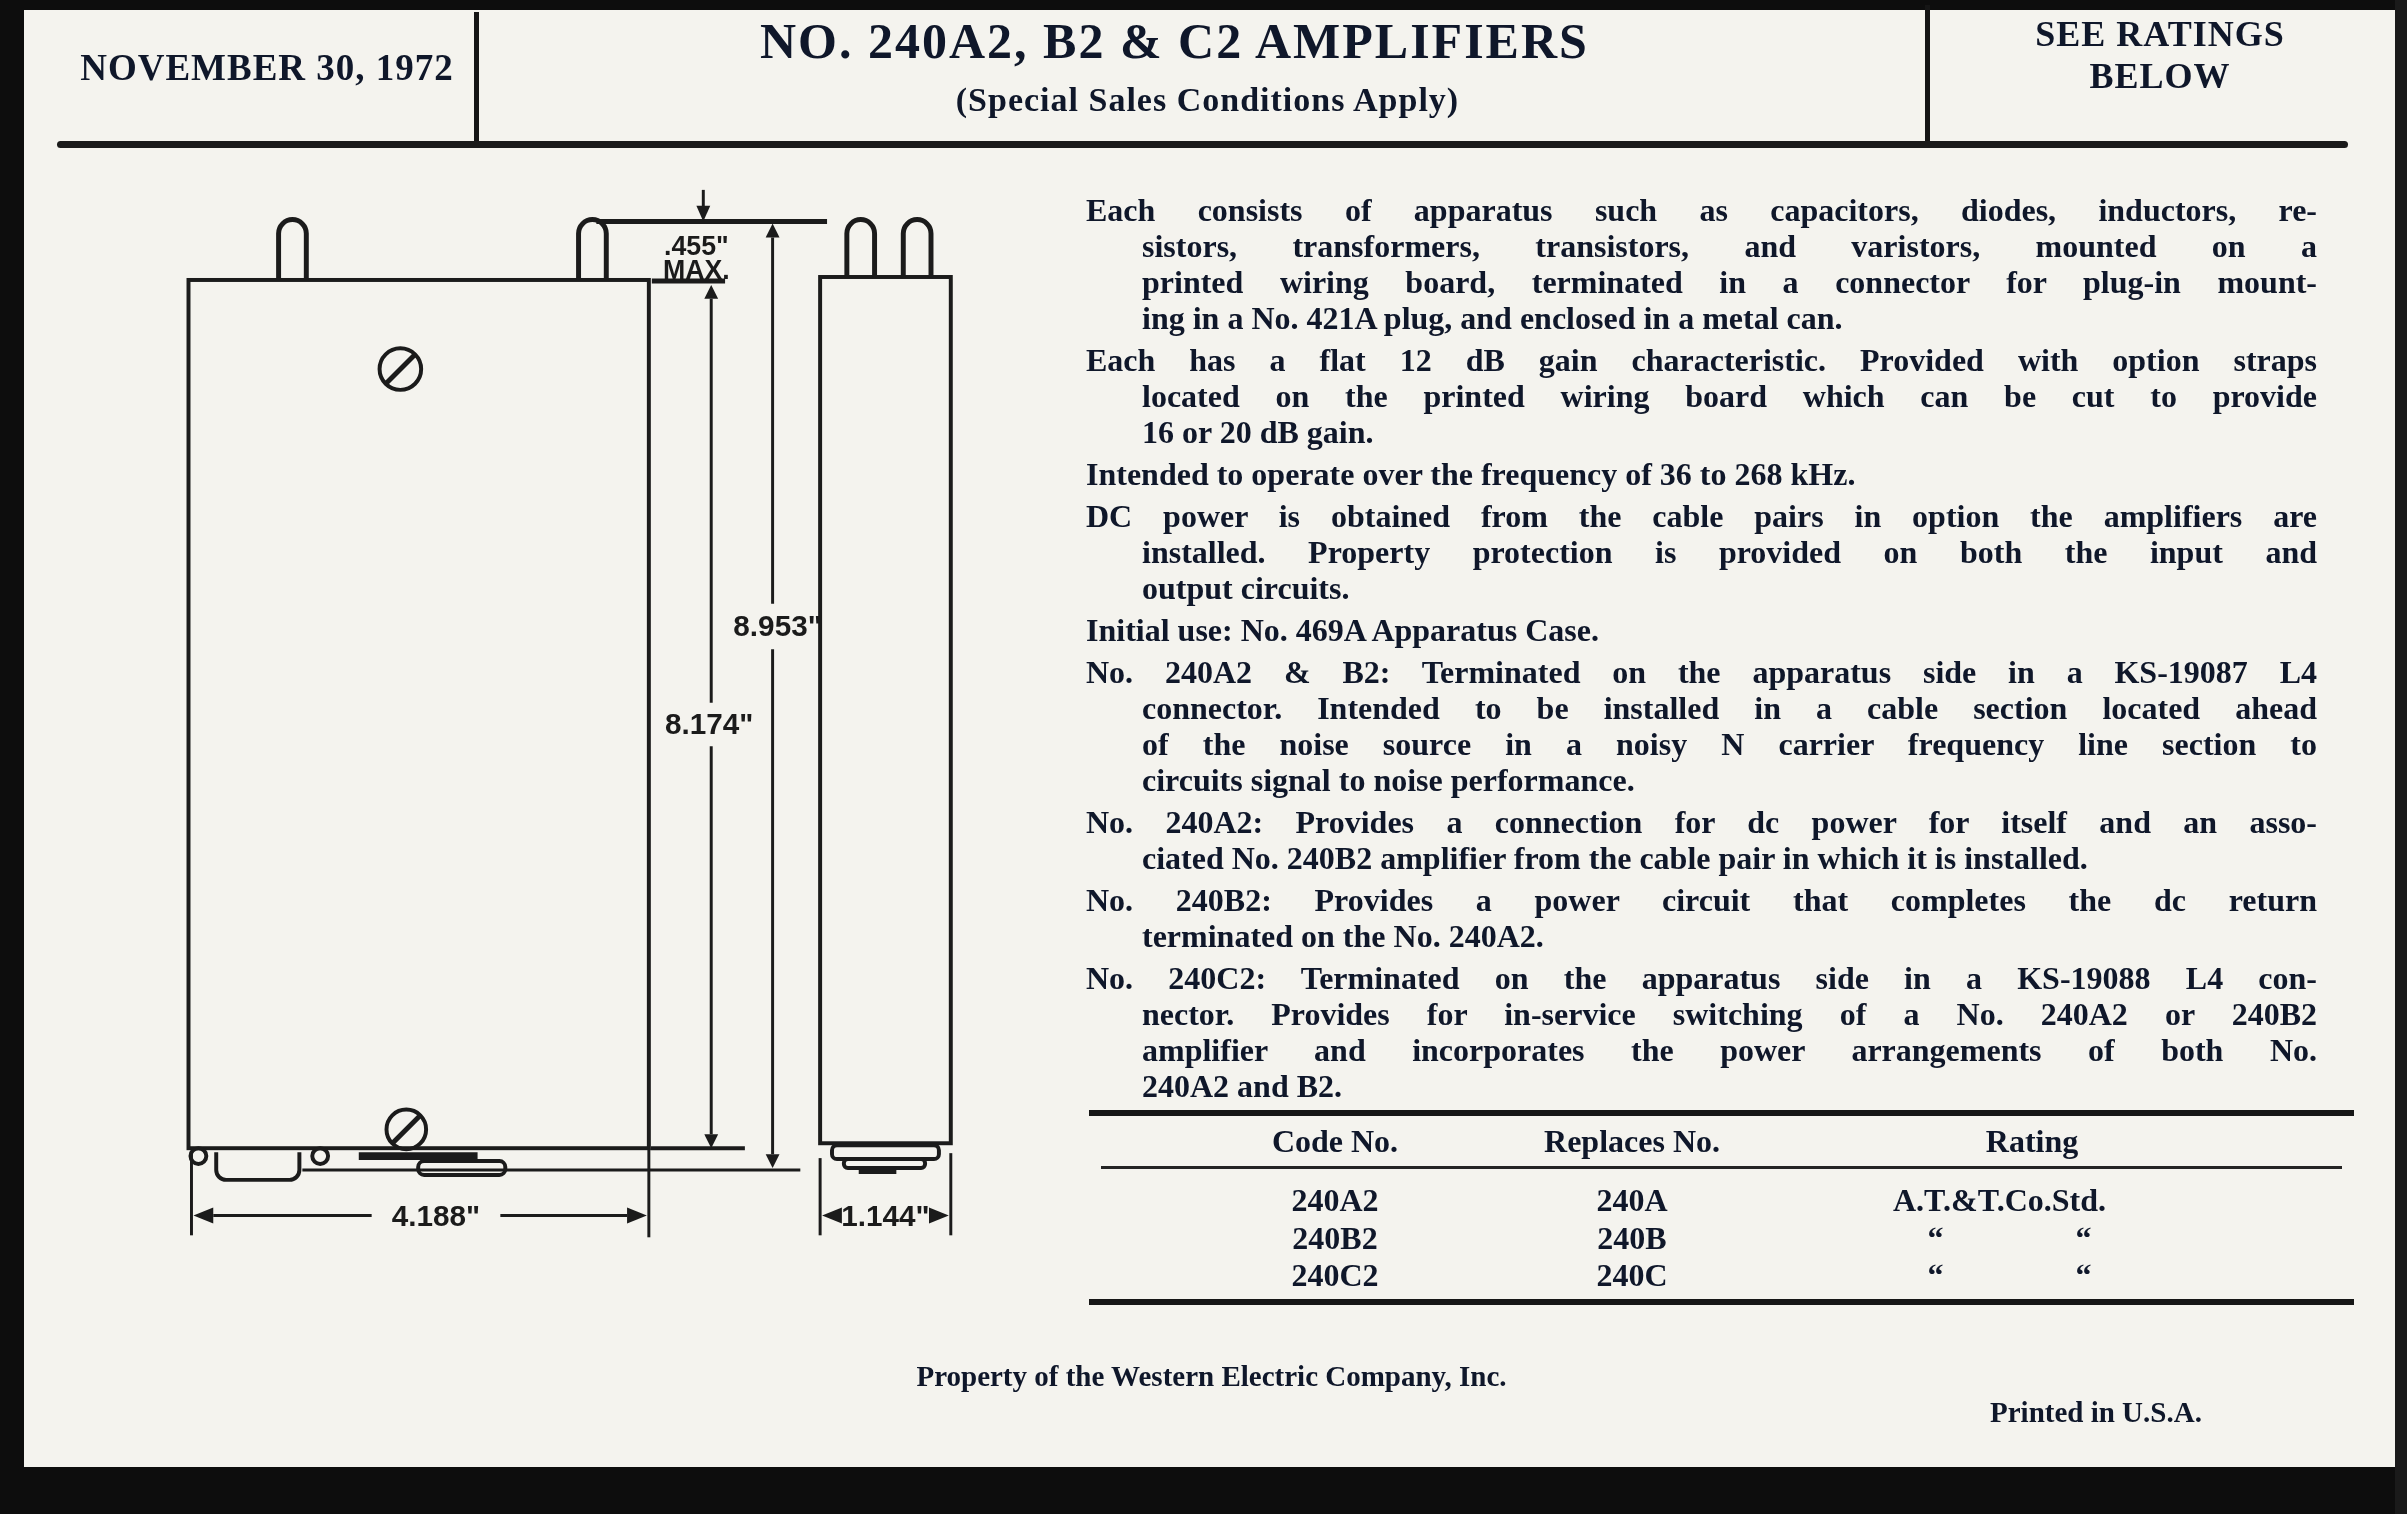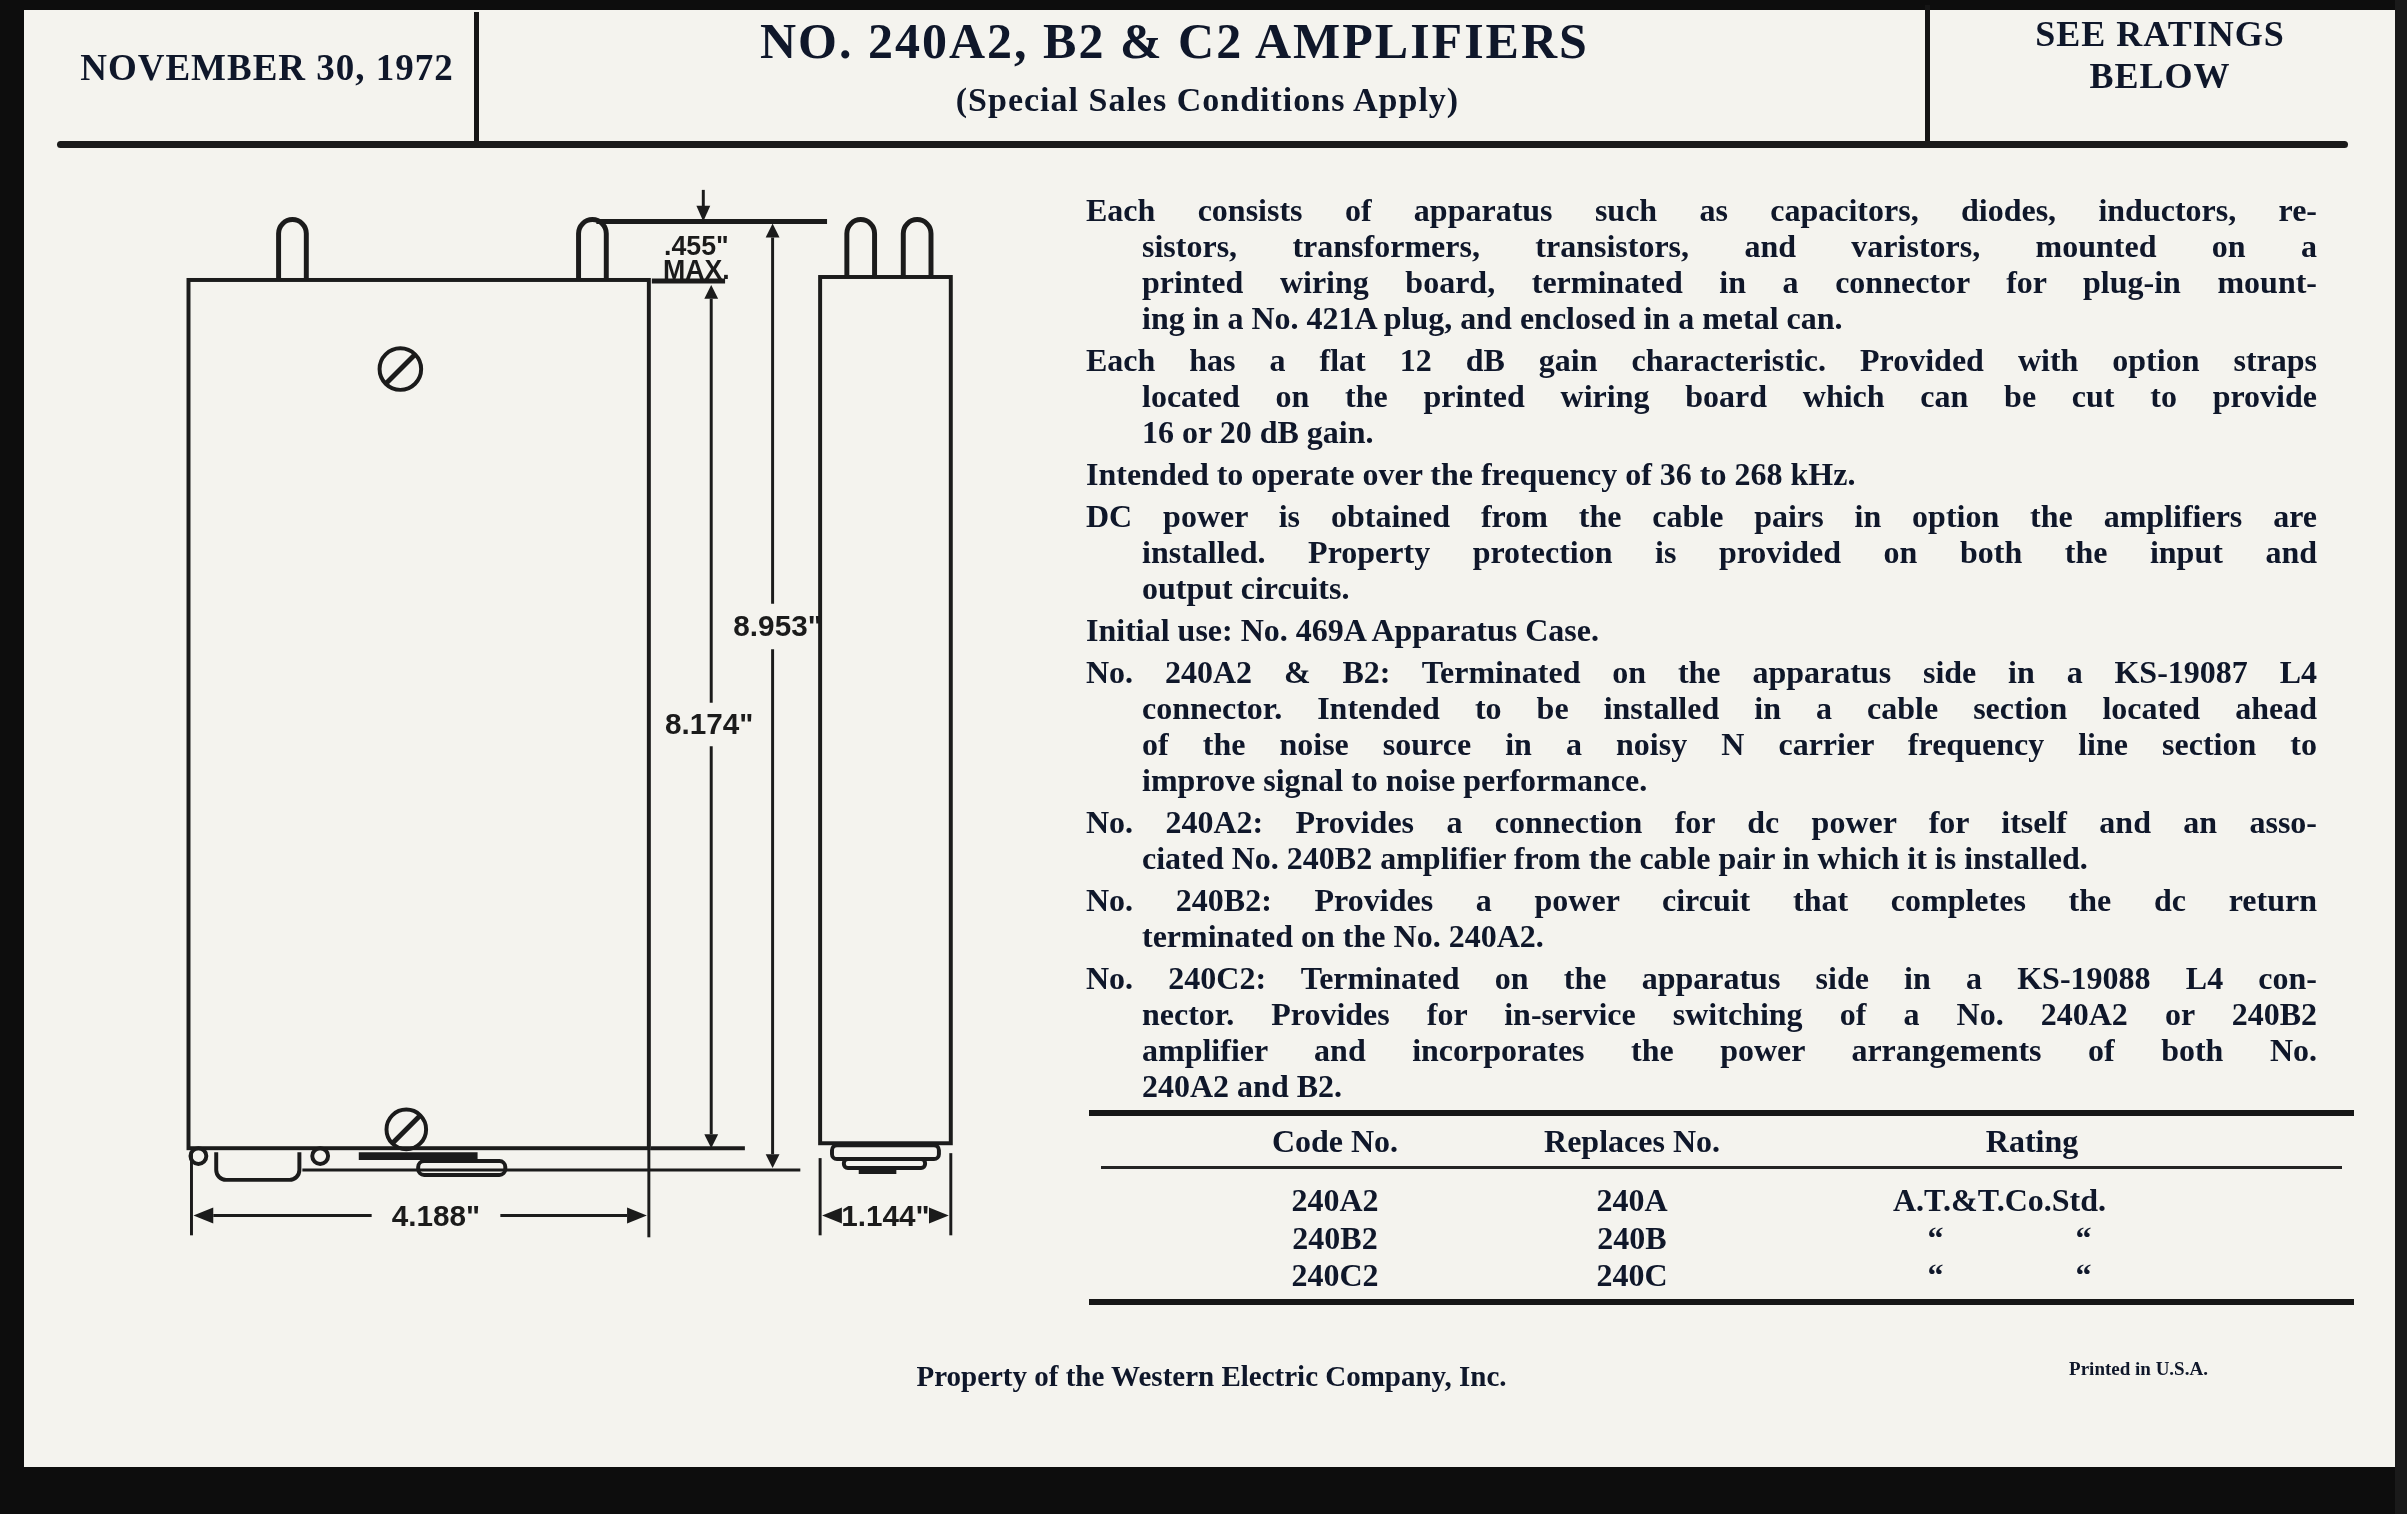--- a/index.html
+++ b/index.html
@@ -67,22 +67,22 @@
   .cell-rating { left:762px; width:297px; }
   .ditto-l { left:797px; width:99px; }
   .ditto-r { left:945px; width:99px; }
 
   
   .footer-property {
     position:absolute; left:865px; top:1360px; width:693px; text-align:center;
     font-weight:700; font-size:29px; white-space:nowrap;
   }
   .footer-printed {
-    position:absolute; left:1990px; top:1358px; width:297px; text-align:center;
-    font-weight:700; font-size:19px; white-space:nowrap;
+    position:absolute; left:1990px; top:1396px; width:297px; text-align:left;
+    font-weight:700; font-size:29px; white-space:nowrap;
   }
 
   
   .drawing { position:absolute; left:139px; top:178px; width:891px; height:1089px; }
   .dim { font:700 30px "Liberation Sans", sans-serif; fill:#1b1b1b; }
   .dim-sm { font:700 27px "Liberation Sans", sans-serif; fill:#1b1b1b; }
 </style>
 </head>
 <body>
 
@@ -194,21 +194,21 @@
         <div class="tline cont">installed.  Property protection is provided on both the input and</div>
         <div class="tline cont last">output circuits.</div>
       </div>
       <div class="para">
         <div class="tline last">Initial use:  No. 469A Apparatus Case.</div>
       </div>
       <div class="para">
         <div class="tline">No. 240A2 &amp; B2:  Terminated on the apparatus side in a KS-19087 L4</div>
         <div class="tline cont">connector.  Intended to be installed in a cable section located ahead</div>
         <div class="tline cont">of the noise source in a noisy N carrier frequency line section to</div>
-        <div class="tline cont last">improve signal to noise performance.</div>
+        <div class="tline cont last">circuits signal to noise performance.</div>
       </div>
       <div class="para">
         <div class="tline">No. 240A2:  Provides a connection for dc power for itself and an asso-</div>
         <div class="tline cont last">ciated No. 240B2 amplifier from the cable pair in which it is installed.</div>
       </div>
       <div class="para">
         <div class="tline">No. 240B2:  Provides a power circuit that completes the dc return</div>
         <div class="tline cont last">terminated on the No. 240A2.</div>
       </div>
       <div class="para">

